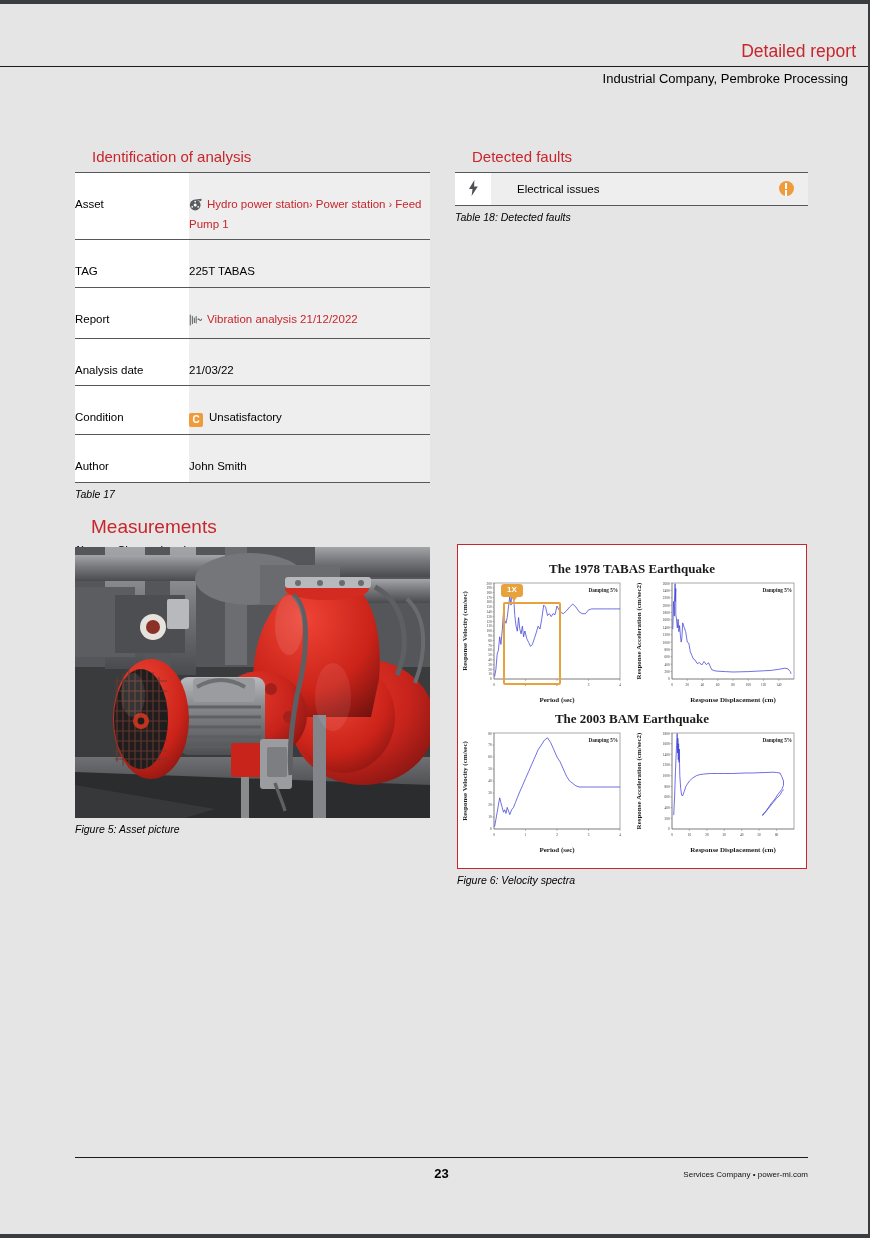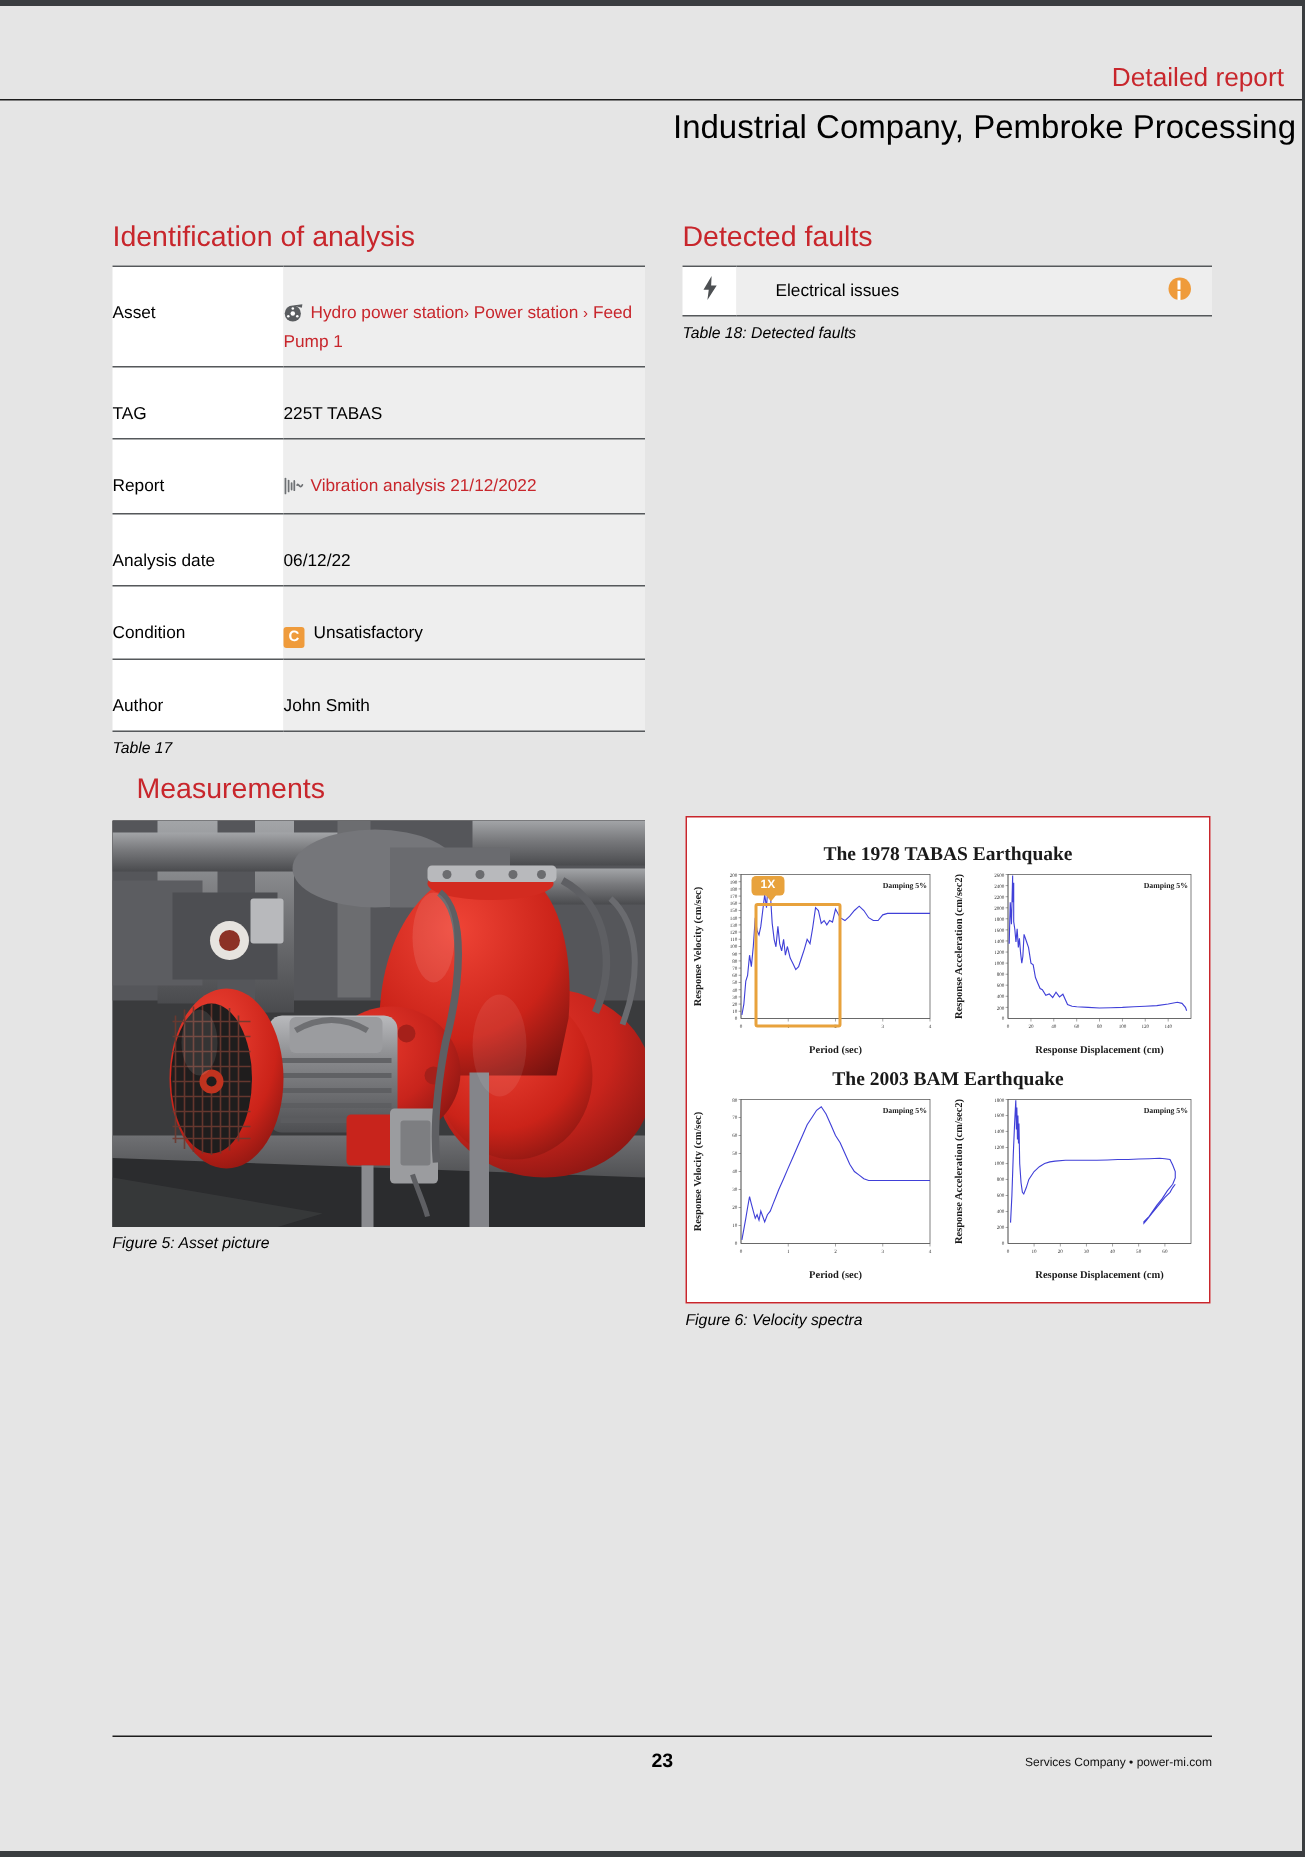--- a/index.html
+++ b/index.html
@@ -35,44 +35,44 @@
     color: #c8262c;
     padding-right: 12px;
     line-height: 1.35;
   }
   .header-rule {
     height: 0;
     border-top: 1.4px solid #1c1c1c;
     margin-top: 2px;
   }
   .header-sub {
-    font-size: 22px;
+    font-size: 13px;
     color: #000000;
-    padding-right: 4px;
+    padding-right: 20px;
     padding-top: 3px;
     line-height: 1.35;
   }
   
   .col-left {
     position: absolute;
     left: 75px;
     top: 144px;
     width: 355px;
   }
   .col-right {
     position: absolute;
     left: 455px;
     top: 144px;
     width: 353px;
   }
   h2.section {
-    font-size: 19px;
+    font-size: 15px;
     font-weight: normal;
     color: #c8262c;
-    margin: 0 0 6px 0;
+    margin: 0 0 6px 17px;
     line-height: 1.2;
   }
   
   table.kv {
     border-collapse: collapse;
     width: 100%;
     table-layout: fixed;
   }
   table.kv td {
     font-size: 11.5px;
@@ -358,21 +358,21 @@
                 <path d="M5.4 4 V8.4"></path>
                 <path d="M7.2 2.6 V8.8"></path>
                 <path d="M9.1 5.4 C10 3.5 10.9 8.6 12.6 5.2"></path>
               </g>
             </svg>
           </span><span class="link">Vibration analysis 21/12/2022</span>
         </td>
       </tr>
       <tr>
         <td class="k">Analysis date</td>
-        <td class="v">06/12/22</td>
+        <td class="v">21/03/22</td>
       </tr>
       <tr>
         <td class="k">Condition</td>
         <td class="v">
           <span class="badge-c">C</span><span>Unsatisfactory</span>
         </td>
       </tr>
       <tr>
         <td class="k">Author</td>
         <td class="v">John Smith</td>

